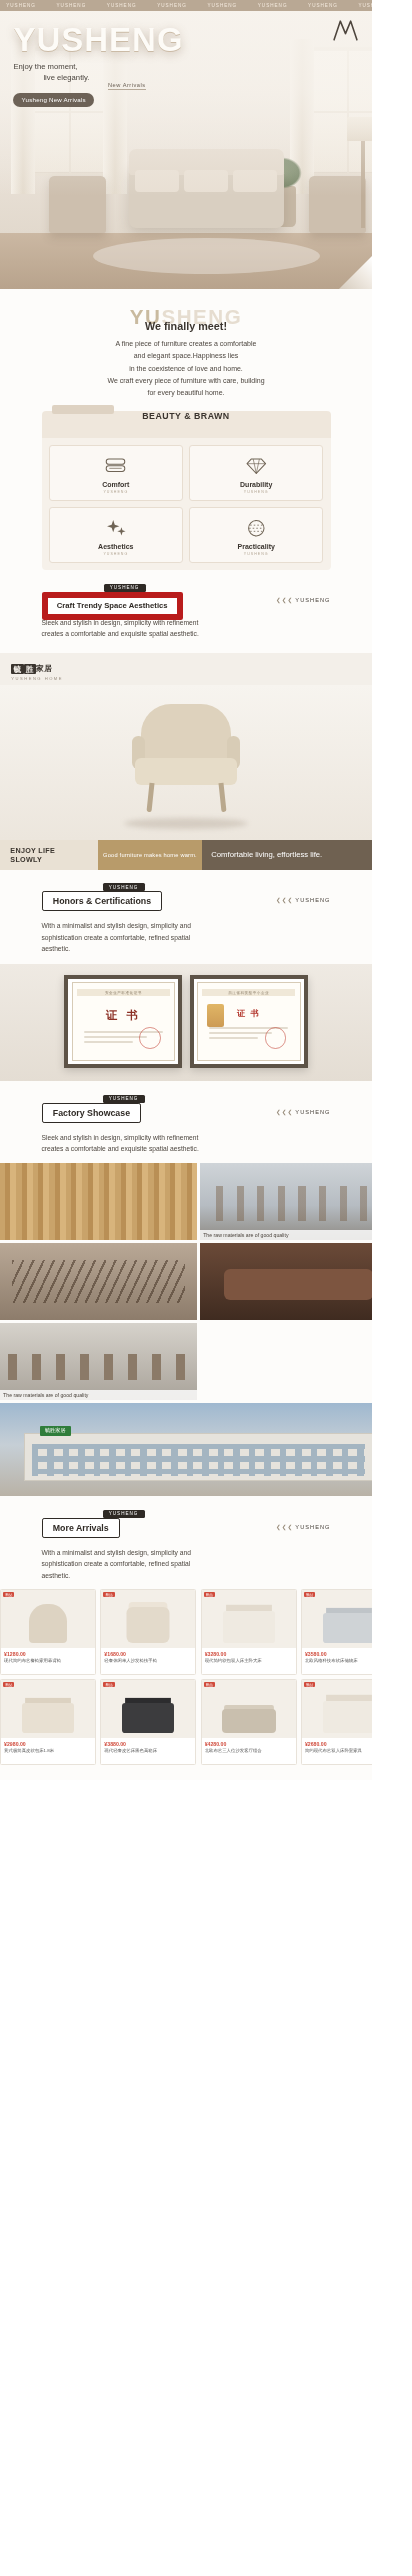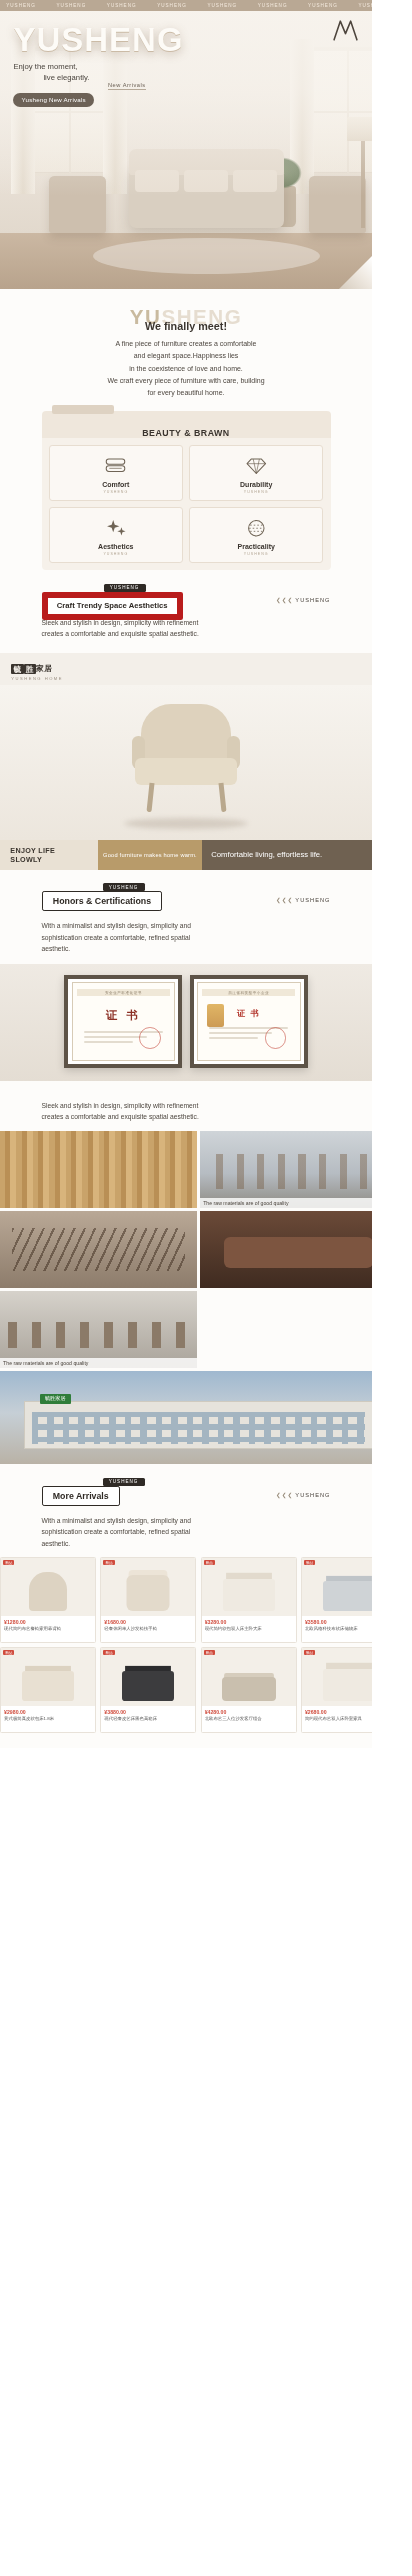--- a/index.html
+++ b/index.html
@@ -164,21 +164,21 @@
   }
   .s2-p {
     margin: 6.2px auto 0; width: 268px; font-size: 7px; line-height: 1.75; color: #4d463f;
   }
 
   
   .bb-wrap { margin: 11.3px auto 0; width: 289px; position: relative; }
   .bb-head {
     position: relative; height: 27px;
     background: #efe7dc; border-radius: 4.1px 4.1px 0 0;
-    display:flex; align-items:flex-end; justify-content:center;
+    display:flex; align-items:flex-start; justify-content:center;
   }
   .bb-head .tab {
     position:absolute; left: 10.3px; top: -5.2px; width: 62px; height: 8.2px;
     background:#ded2c2; border-radius: 2.1px;
   }
   .bb-head h3 {
     font-size: 8.8px; font-weight: 800; letter-spacing: 0.5px; color: #3a342e;
   }
   .bb-grid {
     background: #f6f1ea; border-radius: 0 0 4.1px 4.1px;
@@ -599,20 +599,25 @@
               <i></i>
               <i></i>
             </div>
           <div class="cert-seal"></div>
         </div>
       </div>
     </div>
   </section>
 
   <section class="s5">
+    <div class="head-block">
+      <div class="head-tag">YUSHENG</div>
+      <div class="head-main">Factory Showcase</div>
+      <div class="head-right"><span class="chev">❮❮❮</span><span>YUSHENG</span></div>
+    </div>
     <div class="s5-p">
       <span>Sleek and stylish in design, simplicity with refinement</span><br>
       <span>creates a comfortable and exquisite spatial aesthetic.</span>
     </div>
 
     <div class="f-grid">
       <div class="ph ph-wood"></div>
       <div class="ph ph-warehouse">
         <div class="cap">The raw materials are of good quality</div>
       </div>

